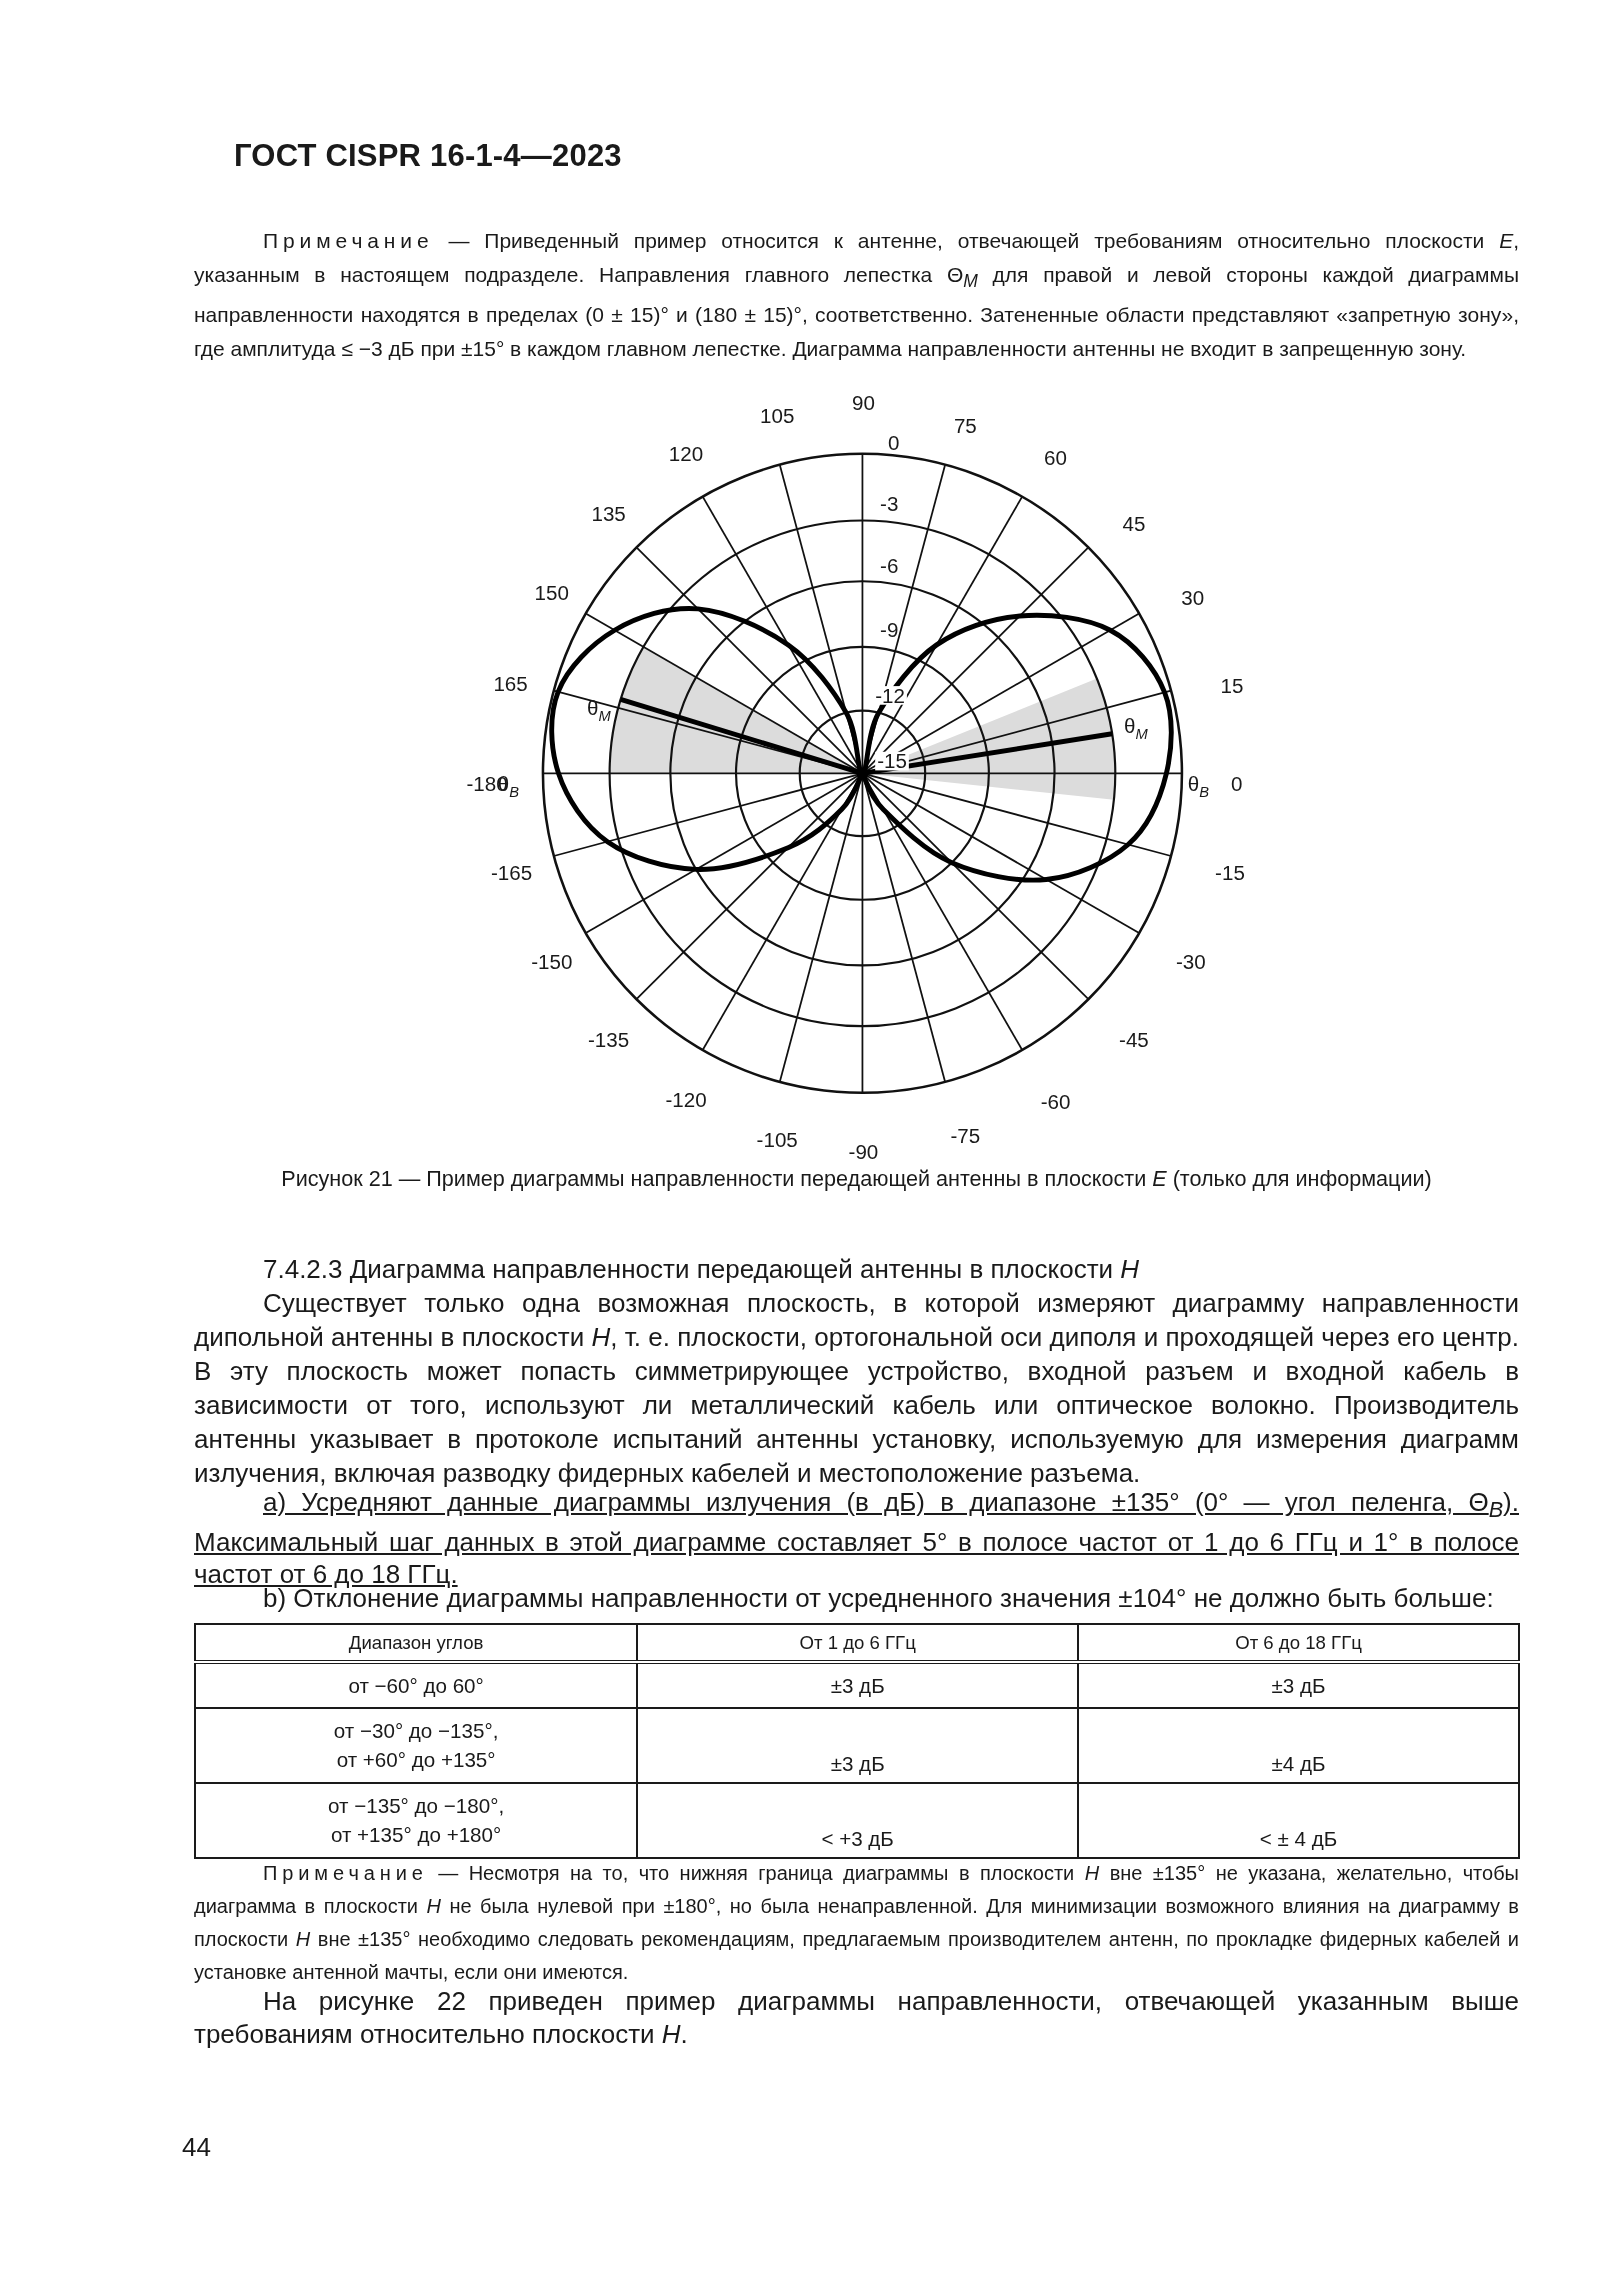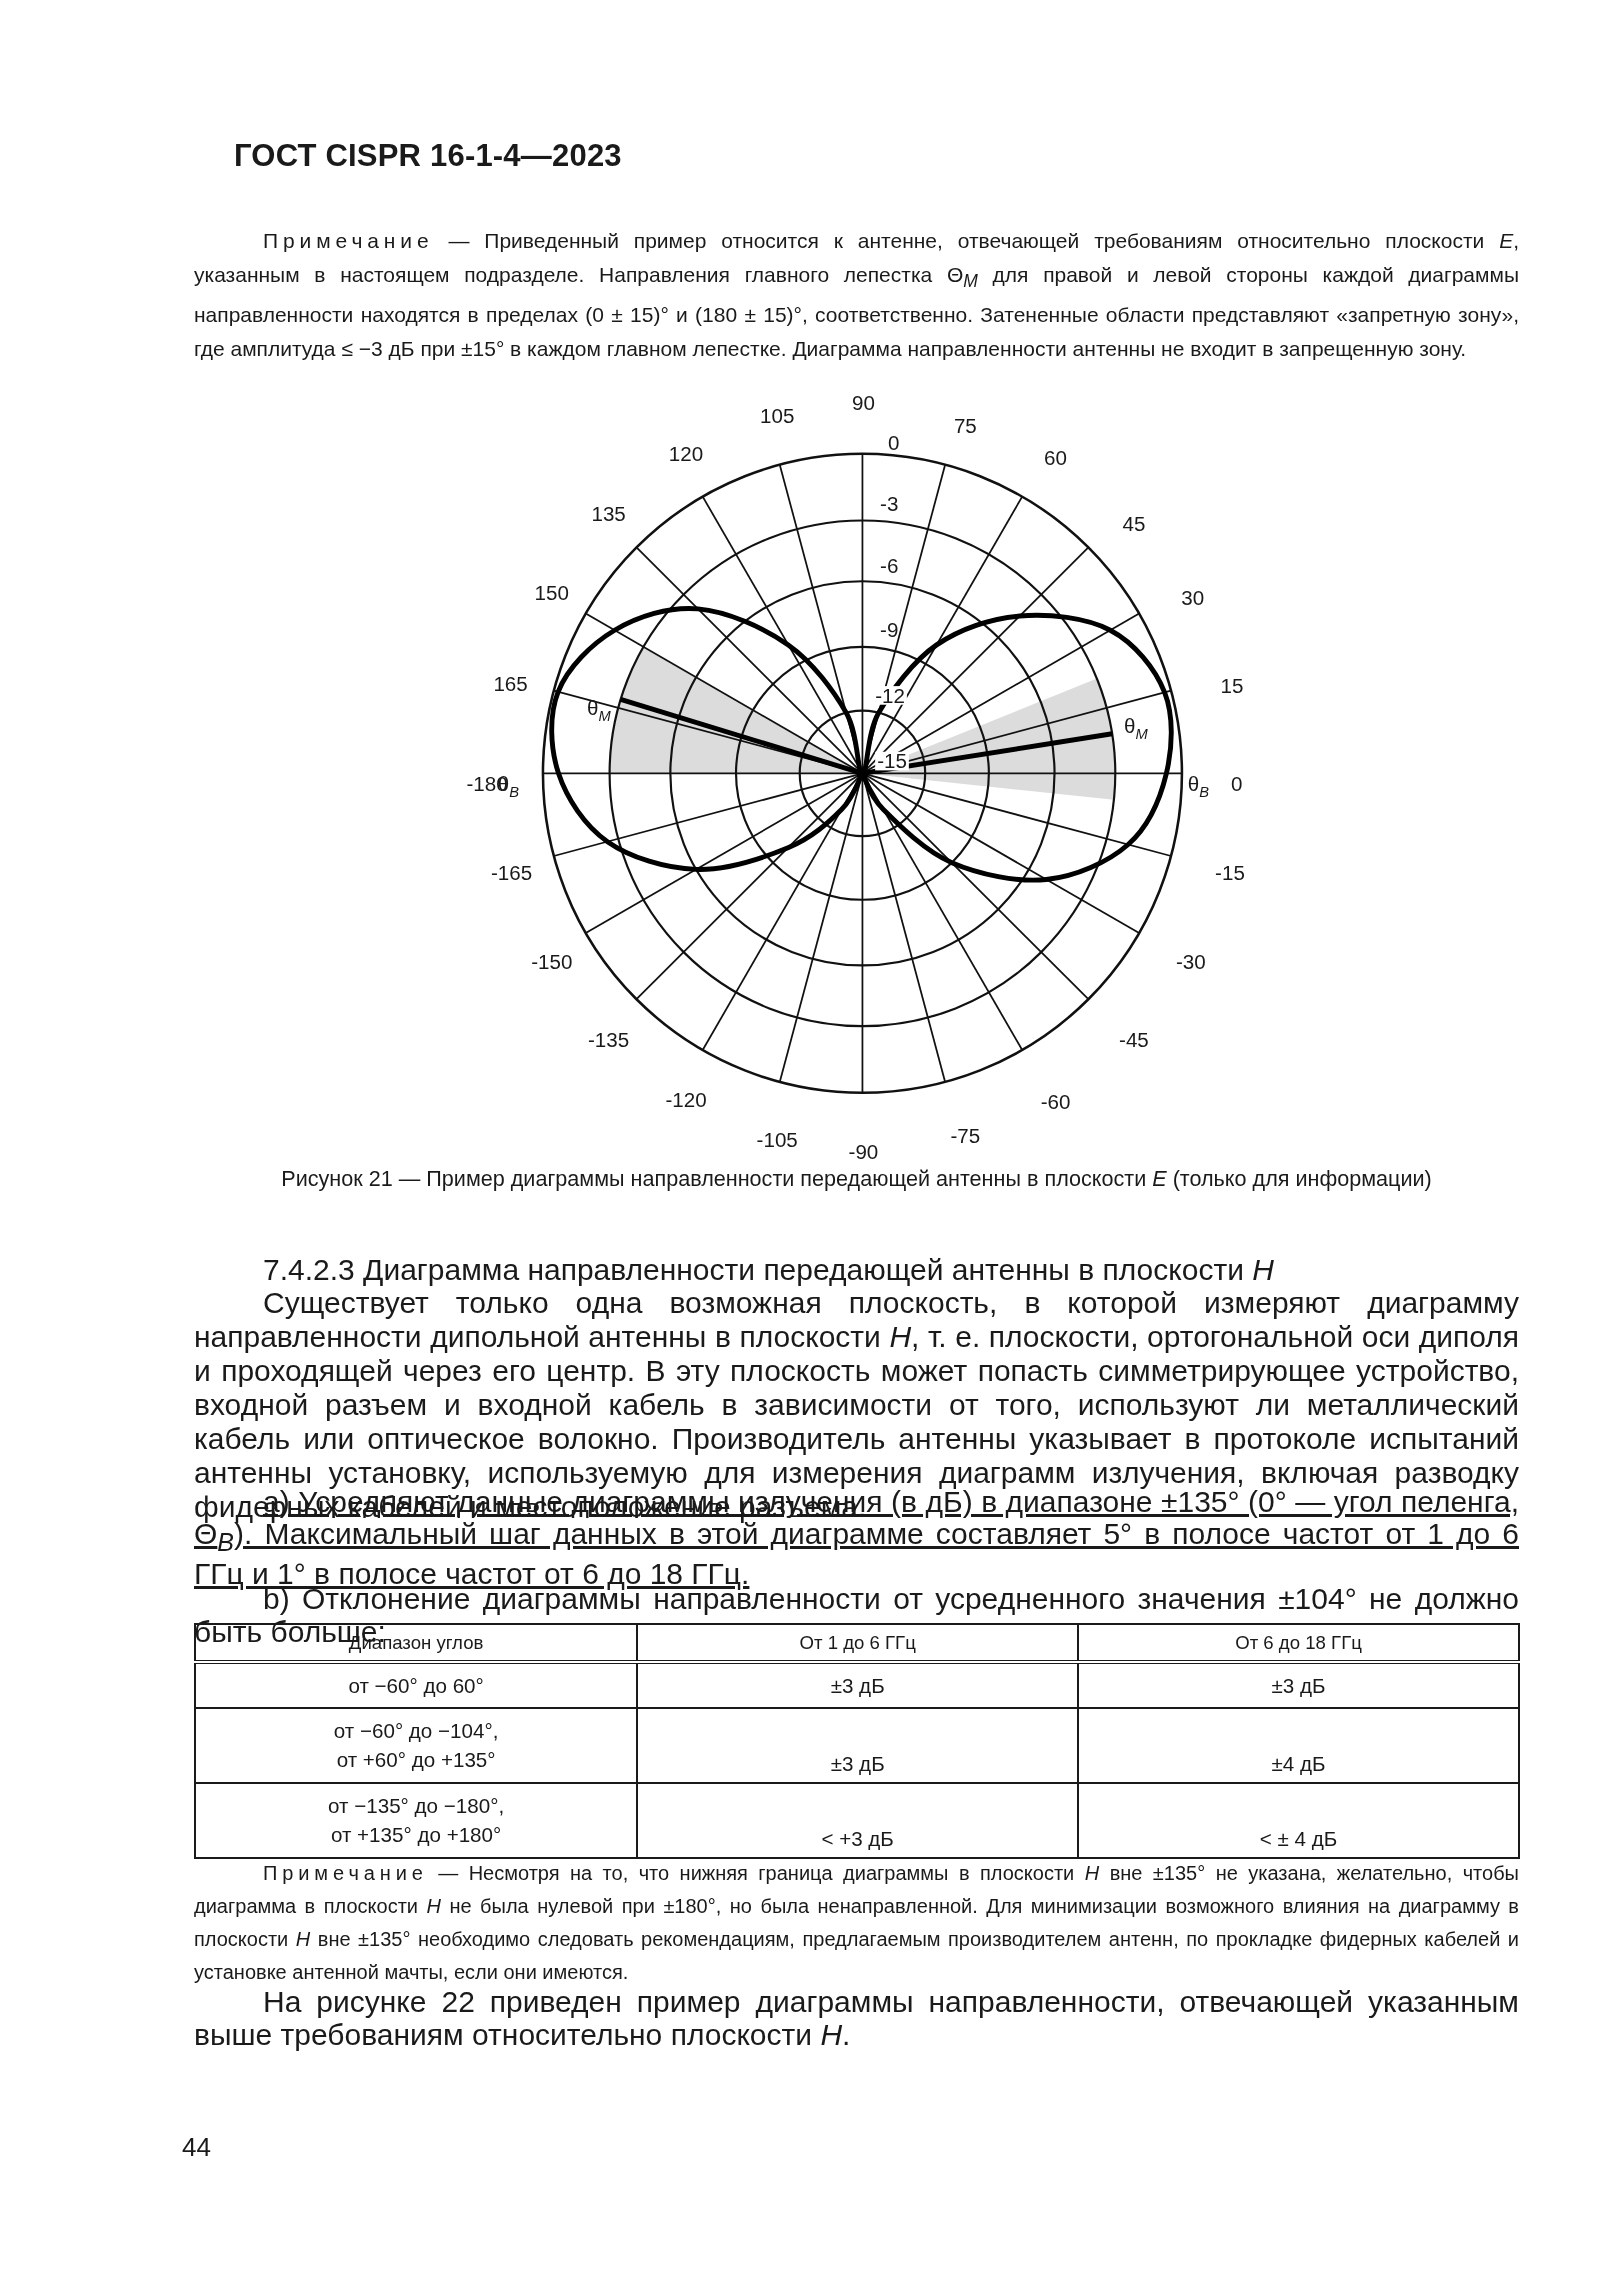--- a/index.html
+++ b/index.html
@@ -1,20 +1,20 @@
 <!DOCTYPE html>
 <html><head>
 <meta charset="utf-8">
 <style>
   html, body { margin: 0; padding: 0; background: #ffffff; }
   body { width: 1621px; height: 2293px; position: relative; overflow: hidden;
          font-family: "Liberation Sans", "DejaVu Sans", sans-serif; color: #1a1a1a; }
   .abs { position: absolute; }
   .header { left: 194px; top: 138px; font-size: 31px; font-weight: bold; letter-spacing: 0.2px; margin-left: 40px; }
-  .para { left: 194px; width: 1325px; font-size: 30px; line-height: 33px; text-align: justify; }
+  .para { left: 194px; width: 1325px; font-size: 26px; line-height: 33px; text-align: justify; }
   .para.indent { text-indent: 69px; }
   .note-label { letter-spacing: 4.9px; }
   .ital { font-style: italic; }
   .note1 { top: 224px; font-size: 21px; line-height: 34px; }
   .caption { left: 194px; width: 1325px; top: 1166px; font-size: 21.6px; text-align: center; }
   .sec { top: 1253px; }
   .body1 { top: 1286px; line-height: 34px; }
   .pa { top: 1486px; line-height: 32px; text-decoration: underline; }
   .pb { top: 1582px; }
   table.req { position: absolute; left: 194px; top: 1623px; width: 1326px; border-collapse: collapse;
@@ -146,21 +146,21 @@
     </tr>
   </thead>
   <tbody>
     <tr class="r1">
       <td class="rng"><span>от −60° до 60°</span></td>
       <td class="val">±3 дБ</td>
       <td class="val">±3 дБ</td>
     </tr>
     <tr class="r2">
       <td class="rng">
-          <div>от −60° до −104°,</div>
+          <div>от −30° до −135°,</div>
           <div>от +60° до +135°</div>
         </td>
       <td class="val">±3 дБ</td>
       <td class="val">±4 дБ</td>
     </tr>
     <tr class="r3">
       <td class="rng">
           <div>от −135° до −180°,</div>
           <div>от +135° до +180°</div>
         </td>

